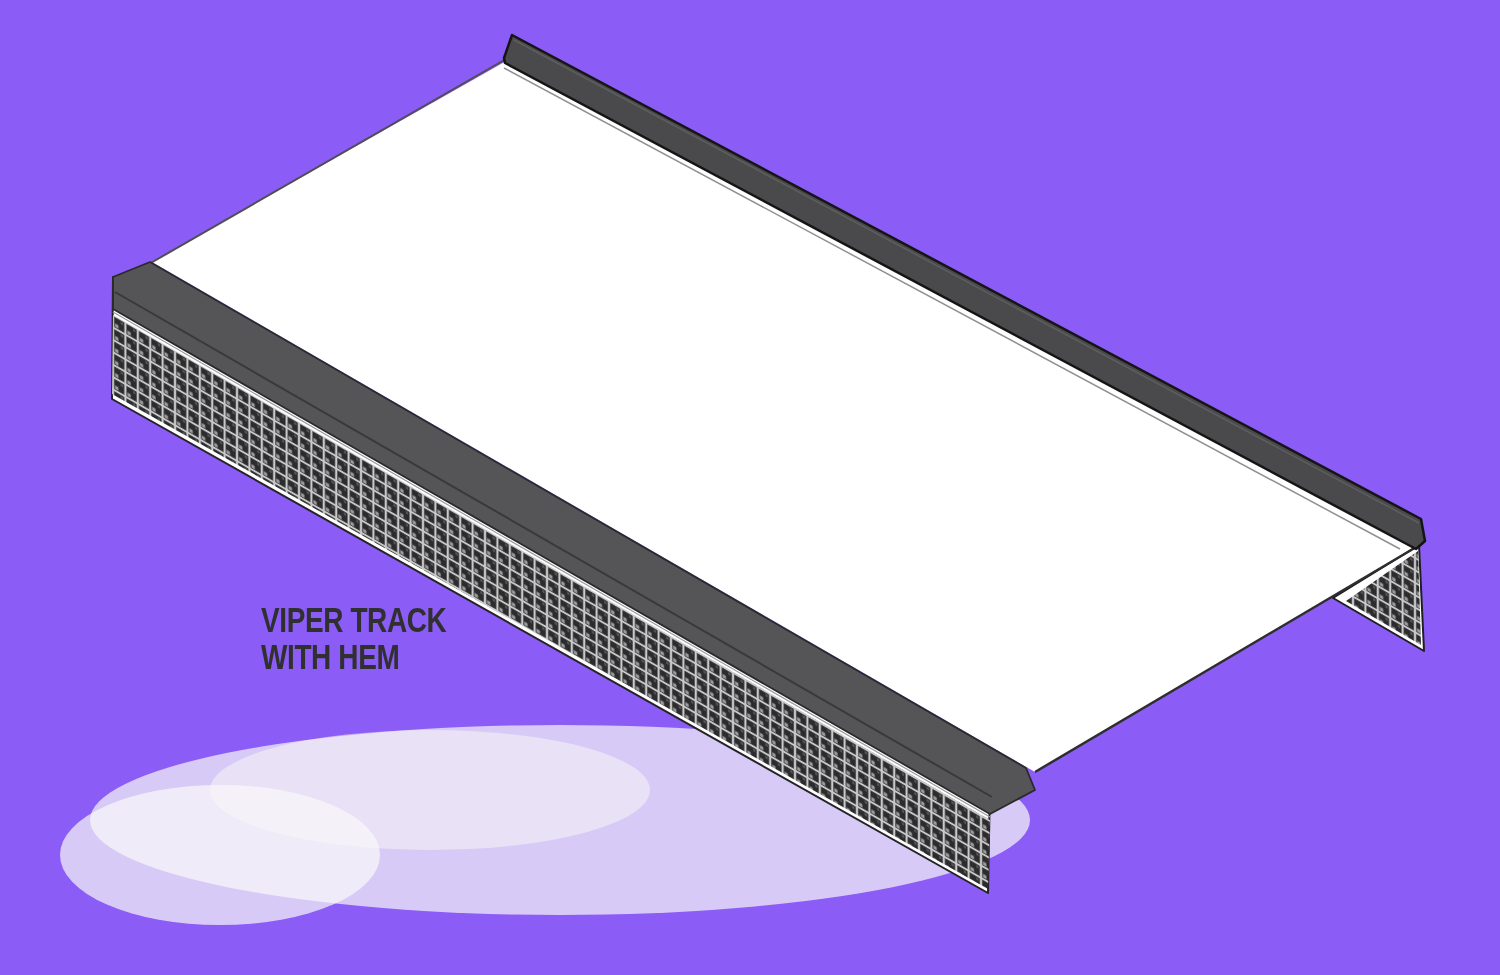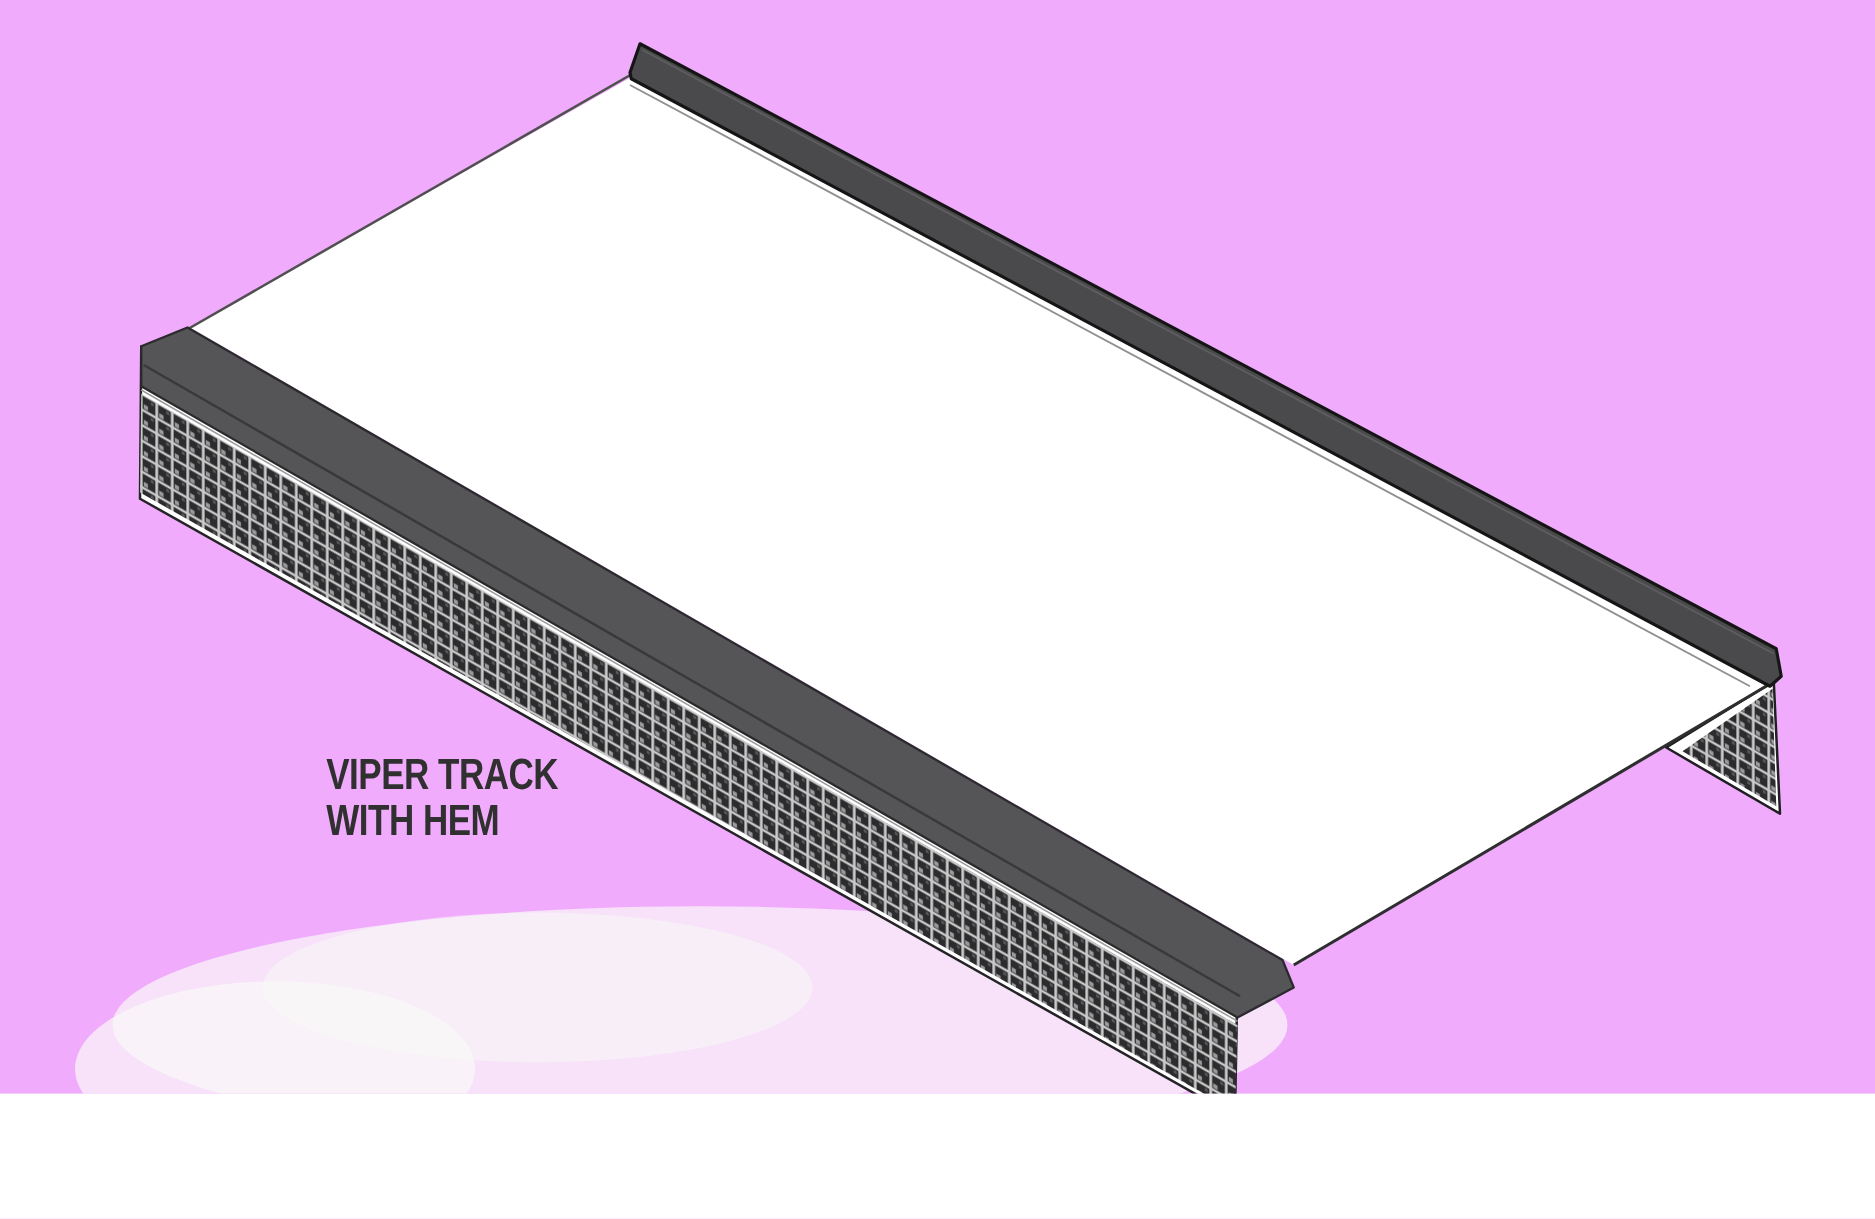--- a/index.html
+++ b/index.html
@@ -4,22 +4,22 @@
 <style>
   html, body {
     margin: 0;
     padding: 0;
     background: #ffffff;
     font-family: "Liberation Sans", sans-serif;
   }
   .stage {
     position: relative;
     width: 1500px;
-    height: 875px;
-    background: #f0abfc;
+    height: 975px;
+    background: #8b5cf6;
     overflow: hidden;
   }
   .stage svg {
     position: absolute;
     left: 0;
     top: 0;
     display: block;
   }
   .part-label {
     position: absolute;

